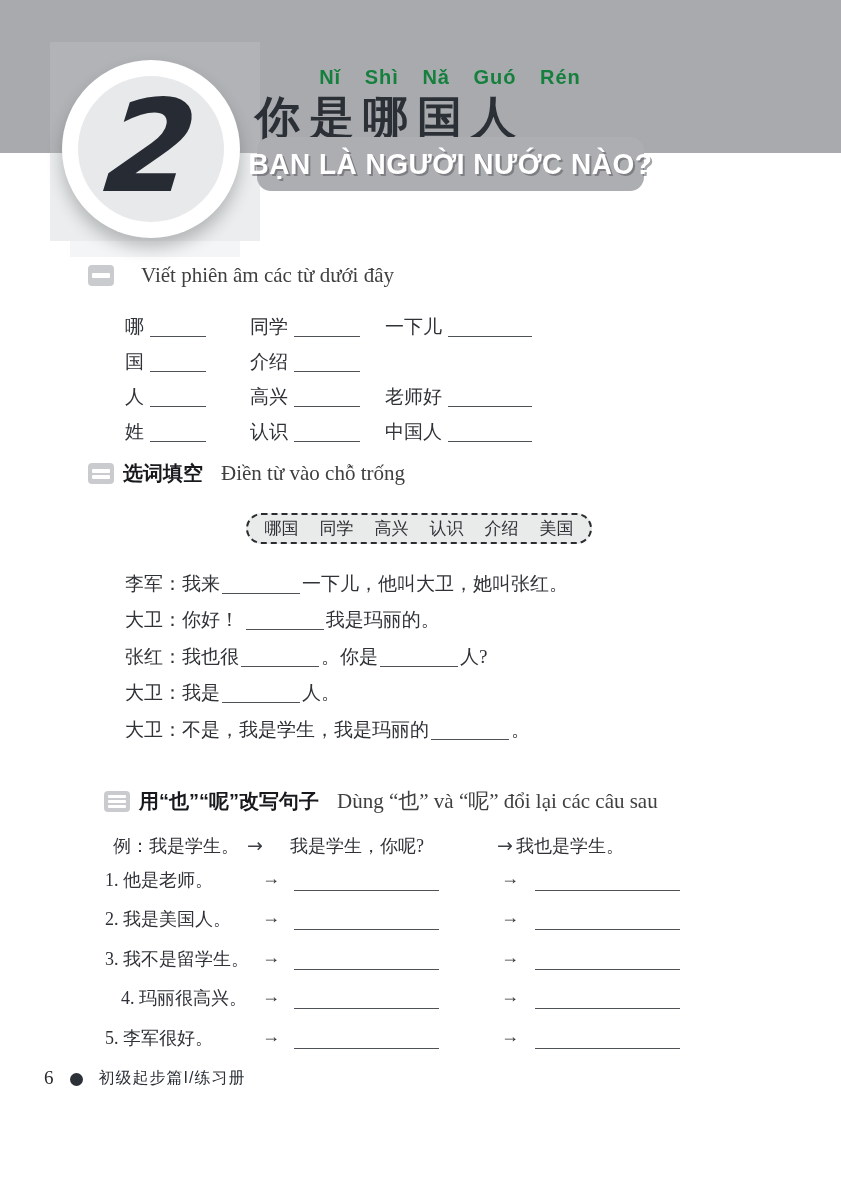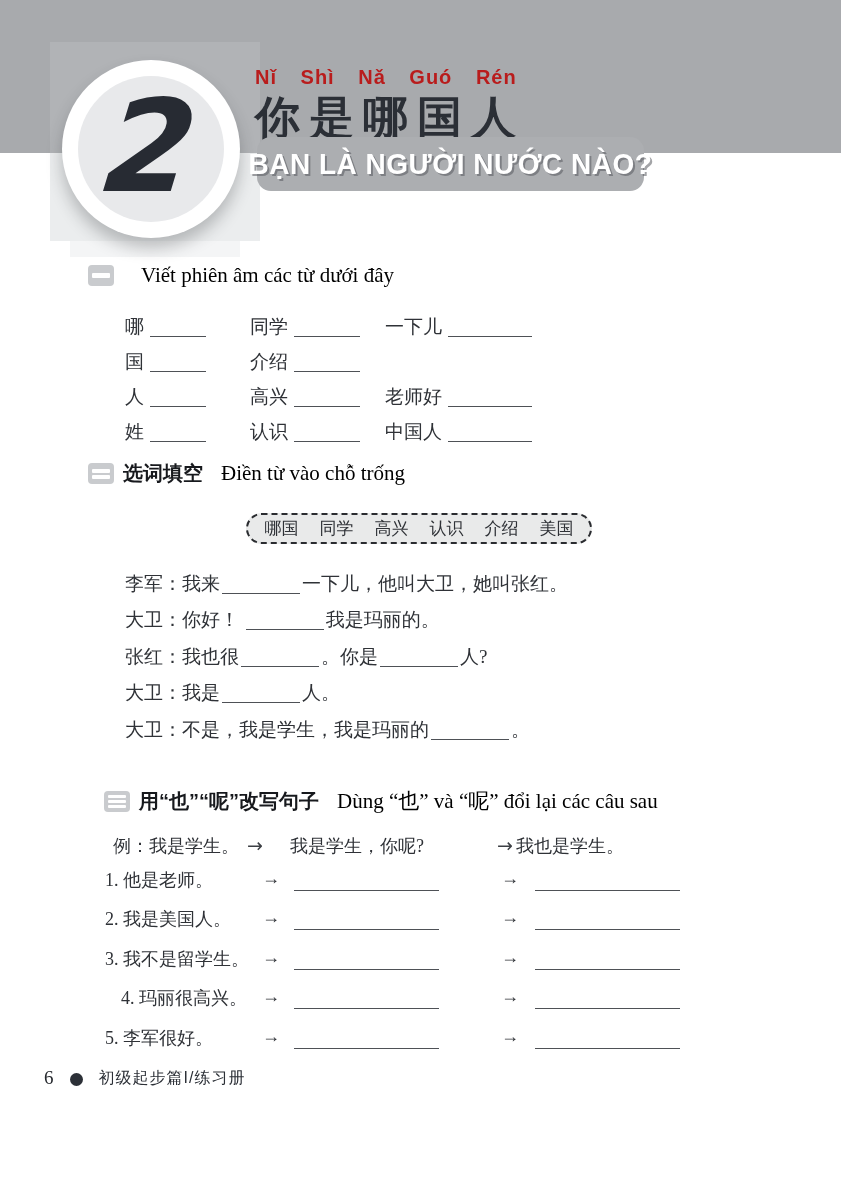--- a/index.html
+++ b/index.html
@@ -11,37 +11,37 @@
   .sq-a{position:absolute;left:50px;top:42px;width:210px;height:111px;background:#b1b3b6;}
   .sq-b{position:absolute;left:50px;top:153px;width:210px;height:88px;background:#ebedee;}
   .sq-c{position:absolute;left:70px;top:241px;width:170px;height:16px;background:#f4f5f6;}
   .circle-outer{position:absolute;left:62px;top:60px;width:178px;height:178px;border-radius:50%;
         background:#ffffff;box-shadow:0 10px 16px rgba(40,42,48,.28);}
   .circle-inner{position:absolute;left:16px;top:16px;width:146px;height:146px;border-radius:50%;
         background:#e8e9eb;}
   .unit-num{position:absolute;left:0;top:4px;width:178px;height:170px;text-align:center;
         font-family:"DejaVu Sans",sans-serif;font-size:128px;line-height:166px;font-weight:bold;
         font-style:italic;color:#272b33;transform:skewX(-6deg);}
-  .pinyin{position:absolute;left:255px;top:66px;width:390px;
-        font-size:20px;font-weight:bold;color:#b91c1c;word-spacing:17px;letter-spacing:1px;}
+  .pinyin{position:absolute;left:255px;top:66px;width:390px;text-align:center;
+        font-size:20px;font-weight:bold;color:#15803d;word-spacing:17px;letter-spacing:1px;}
   .title-cn{position:absolute;left:255px;top:88px;width:390px;text-align:left;
         font-size:45px;font-weight:900;color:#2b2f36;letter-spacing:9px;white-space:nowrap;}
   .vi-box{position:absolute;left:257px;top:137px;width:387px;height:54px;background:#acaeb1;
         border-radius:14px;display:flex;align-items:center;justify-content:center;}
   .vi-box span{color:#ffffff;font-size:28px;font-weight:900;letter-spacing:.5px;white-space:nowrap;
         text-shadow:2px 2px 0 rgba(88,90,95,.55);transform:scaleY(1.08);}
 
   
   .sec{position:absolute;left:88px;display:flex;align-items:center;}
   .sec-icon{width:26px;height:21px;background:#c9cbce;border-radius:4px;display:flex;
         flex-direction:column;justify-content:center;gap:2px;padding:0 4px;box-sizing:border-box;
         margin-right:9px;flex:none;}
   .sec-icon i{display:block;background:#ffffff;border-radius:1px;}
   .sec-cn{font-size:20px;font-weight:bold;color:#17191d;white-space:nowrap;}
-  .sec-vi{font-family:"Liberation Serif",serif;font-size:21px;color:#000000;margin-left:18px;white-space:nowrap;}
+  .sec-vi{font-family:"Liberation Serif",serif;font-size:21px;color:#404040;margin-left:18px;white-space:nowrap;}
 
   
   .ex1{position:absolute;left:125px;top:309px;width:540px;}
   .ex1-row{display:flex;height:35px;align-items:center;}
   .ex1-cell{font-family:"Liberation Serif",serif;font-size:19px;color:#2f3237;white-space:nowrap;}
   .ex1-cell.c1{width:125px;}.ex1-cell.c2{width:135px;}.ex1-cell.c3{flex:1;}
   .blank{display:inline-block;border-bottom:1.5px solid #4e5156;vertical-align:-4px;margin-left:6px;}
 
   
   .wordbank{position:absolute;left:246px;top:513px;width:346px;height:31px;background:#e9eaea;

